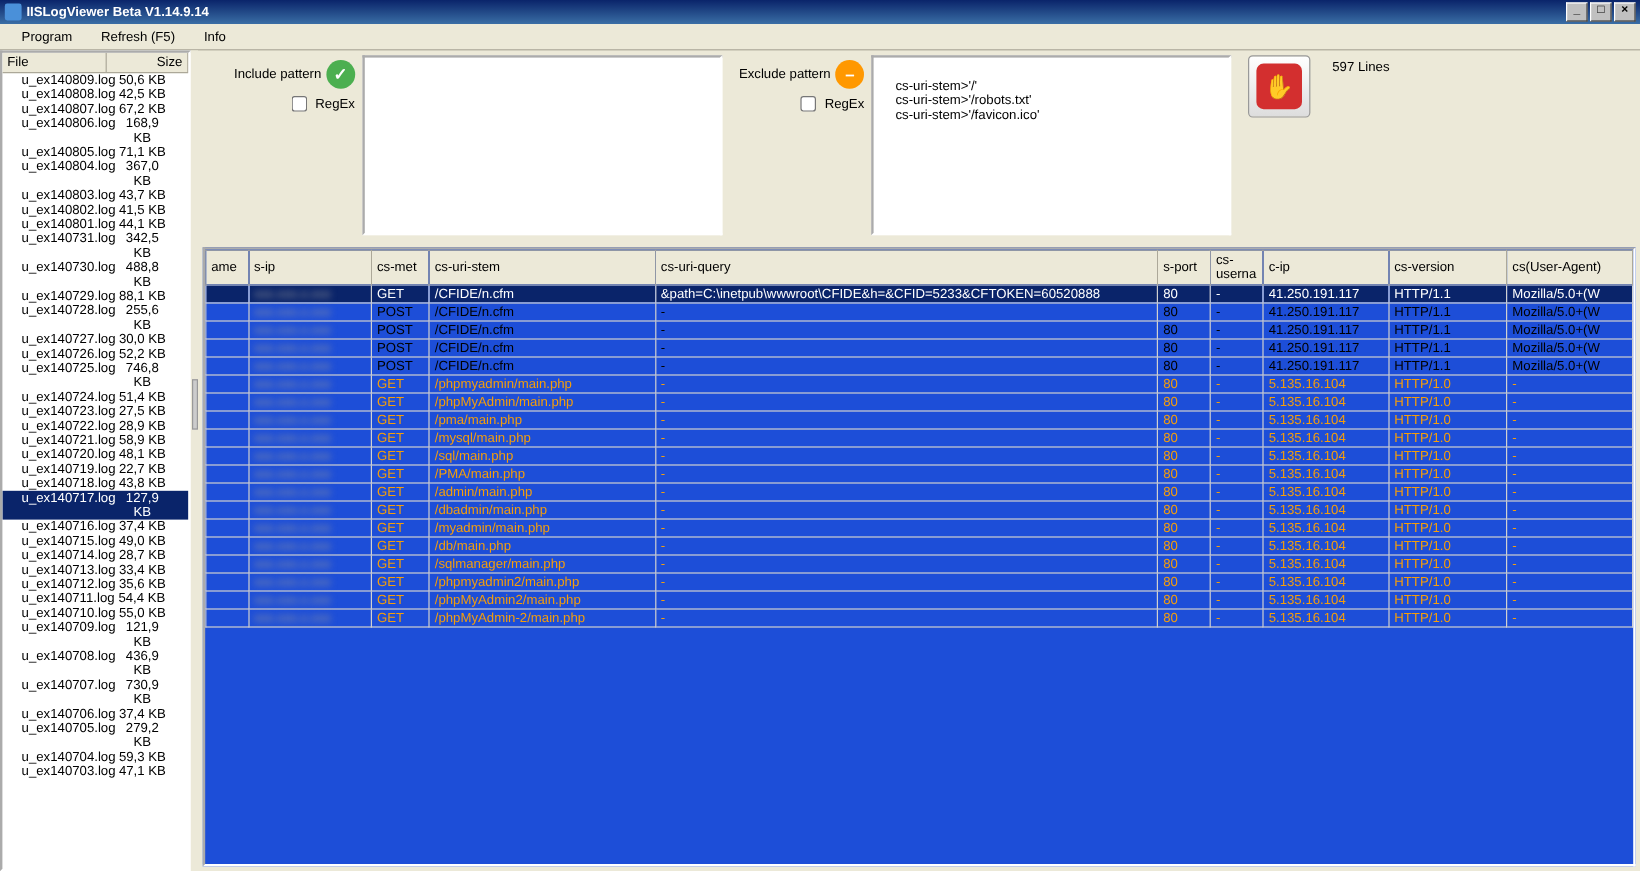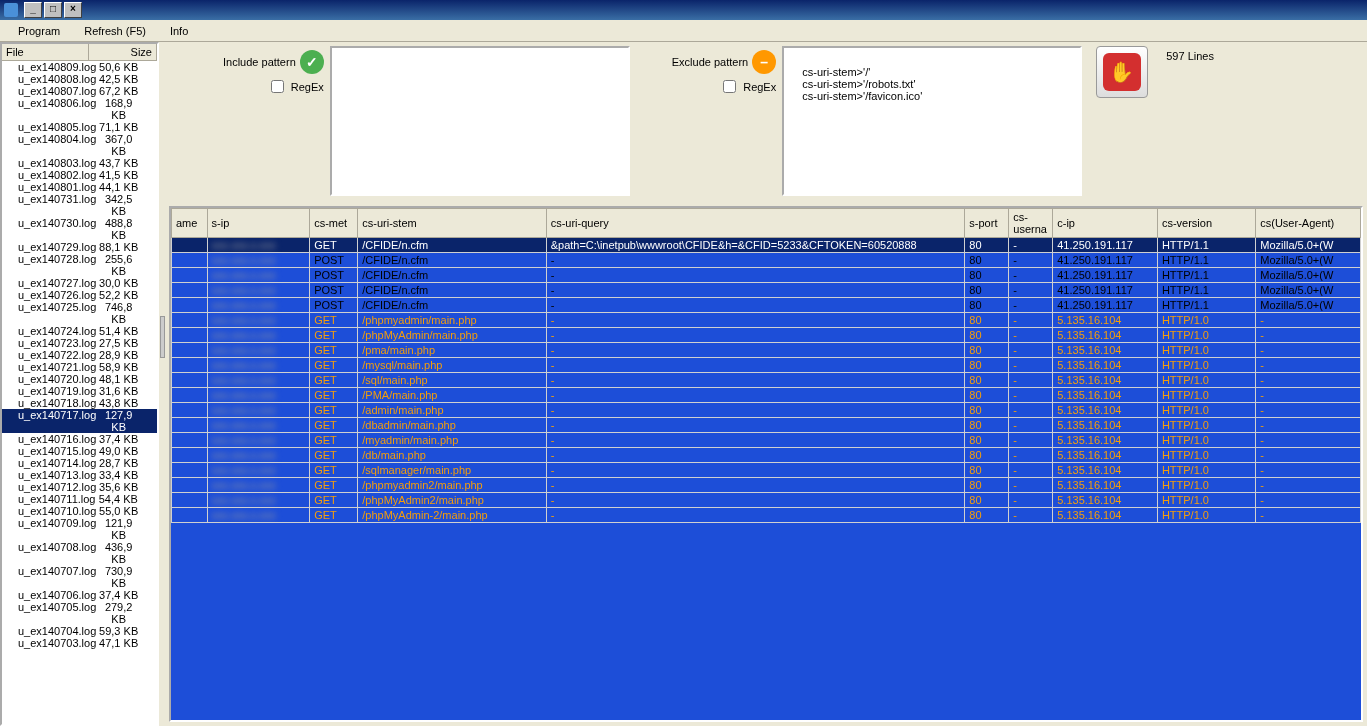--- a/index.html
+++ b/index.html
@@ -18,21 +18,21 @@
 .sidebar-header .col-size { width: 68px; text-align: right; }
 .sidebar-row { display: flex; padding: 0 16px; cursor: pointer; }
 .sidebar-row.selected { background: #0a246a; color: #fff; }
 .sidebar-row .file { flex: 1; }
 .sidebar-row .size { width: 64px; text-align: center; }
 .splitter { width: 6px; background: #ece9d8; cursor: ew-resize; position: relative; }
 .splitter::before { content: ''; position: absolute; left: 1px; top: 40%; width: 3px; height: 40px; background: #ccc; border: 1px solid #999; }
 .main { flex: 1; display: flex; flex-direction: column; overflow: hidden; }
 .path-row { padding: 6px 30px; font-weight: bold; font-size: 14px; }
 .filters { display: flex; padding: 4px 30px 10px; gap: 14px; align-items: flex-start; }
-.filter-block { display: flex; gap: 6px; margin-left: 28px; }
+.filter-block { display: flex; gap: 6px; }
 .filter-labels { display: flex; flex-direction: column; align-items: flex-end; gap: 6px; padding-top: 4px; }
 .filter-labels .lab { white-space: nowrap; display: flex; align-items: center; gap: 4px; }
 .filter-textarea { width: 300px; height: 150px; border: 2px inset #fff; background: #fff; resize: none; padding: 18px; font-size: 11px; overflow: scroll; }
 .icon-circle { width: 24px; height: 24px; border-radius: 50%; display: inline-flex; align-items: center; justify-content: center; color: #fff; font-weight: bold; font-size: 14px; }
 .icon-ok { background: #4caf50; }
 .icon-no { background: #ff9800; }
 .stop-btn { width: 52px; height: 52px; border: 1px solid #999; background: linear-gradient(#fff,#ddd); display: flex; align-items: center; justify-content: center; cursor: pointer; border-radius: 4px; }
 .stop-inner { width: 38px; height: 38px; background: #d32f2f; border-radius: 6px; display: flex; align-items: center; justify-content: center; color: #fff; font-size: 20px; }
 .lines-label { padding: 4px; text-align: right; }
 .grid-wrap { flex: 1; border: 2px inset #fff; background: #1d4ed8; overflow: scroll; margin: 0 4px 4px; }
@@ -42,20 +42,21 @@
 .grid tr.sel td { background: #0a246a; color: #fff; }
 .grid tr.warn td { color: #f59e0b; }
 .blur { filter: blur(3px); color: #999; }
 input[type=checkbox] { margin-right: 3px; }
 </style>
 </head>
 <body>
 
 <div class="titlebar">
   <div class="icon"></div>
+  <div class="title">IISLogViewer Beta V1.14.9.14</div>
   <div class="winbtn">_</div>
   <div class="winbtn">□</div>
   <div class="winbtn">×</div>
 </div>
 
 <div class="menubar">
   <div class="menuitem">Program</div>
   <div class="menuitem">Refresh (F5)</div>
   <div class="menuitem">Info</div>
 </div>
@@ -146,21 +147,21 @@
         <div class="sidebar-row">
           <span class="file">u_ex140721.log</span>
           <span class="size">58,9 KB</span>
         </div>
         <div class="sidebar-row">
           <span class="file">u_ex140720.log</span>
           <span class="size">48,1 KB</span>
         </div>
         <div class="sidebar-row">
           <span class="file">u_ex140719.log</span>
-          <span class="size">31,6 KB</span>
+          <span class="size">22,7 KB</span>
         </div>
         <div class="sidebar-row">
           <span class="file">u_ex140718.log</span>
           <span class="size">43,8 KB</span>
         </div>
         <div class="sidebar-row selected">
           <span class="file">u_ex140717.log</span>
           <span class="size">127,9 KB</span>
         </div>
         <div class="sidebar-row">

